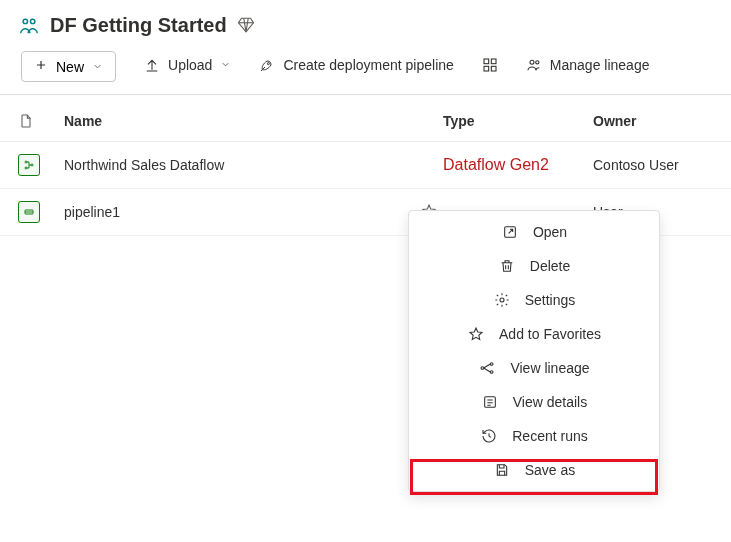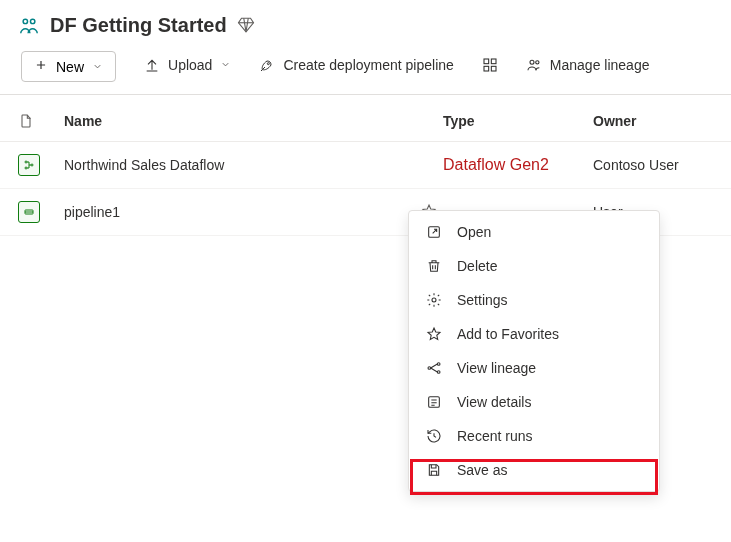--- a/index.html
+++ b/index.html
@@ -92,20 +92,21 @@
     box-shadow: 0 6px 14px rgba(0,0,0,0.12);
     padding: 4px 0;
   }
   .ctx-item {
     display: flex;
     align-items: center;
     gap: 14px;
     padding: 9px 16px;
     cursor: pointer;
     color: #323130;
+    justify-content: center;
   }
   .ctx-item .mi { width:18px; display:flex; justify-content:center; color:#323130; }
   .highlight-box {
     position: absolute;
     border: 3px solid #e81123;
     pointer-events: none;
   }
   svg { flex-shrink: 0; }
 </style>
 </head>

